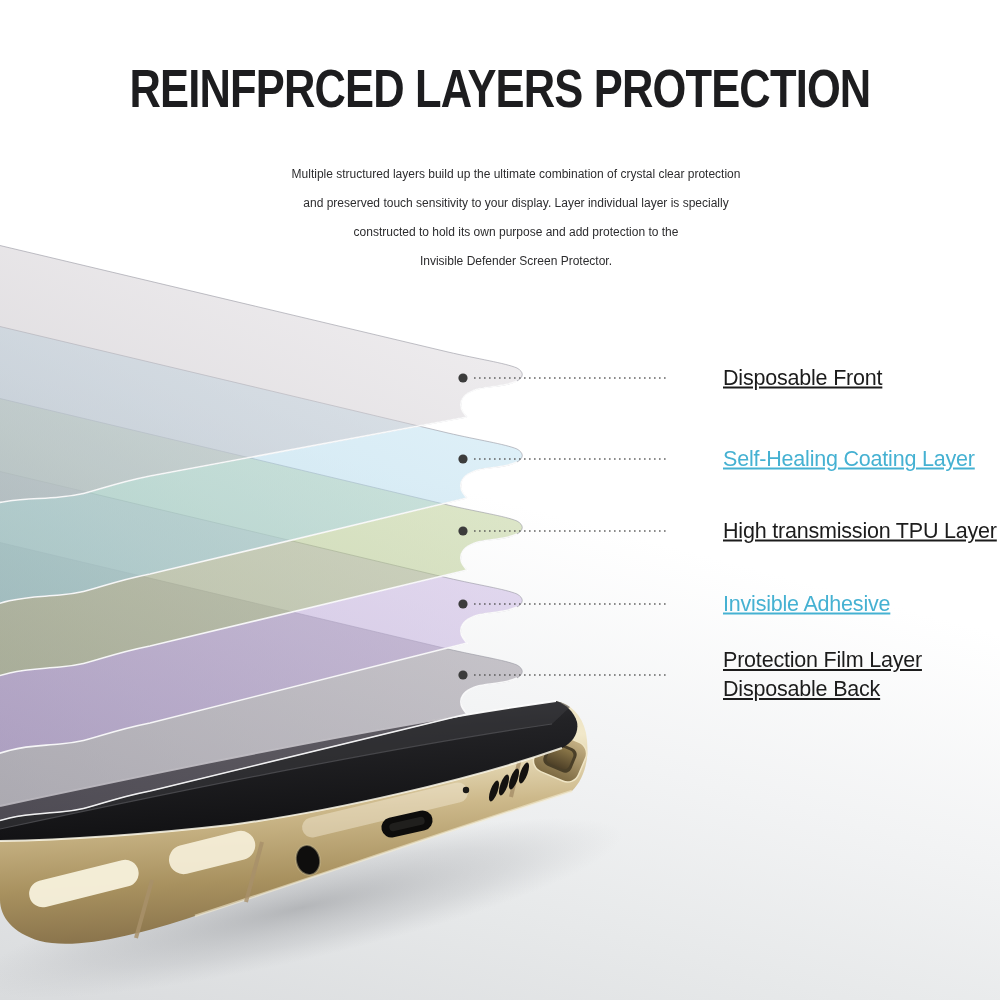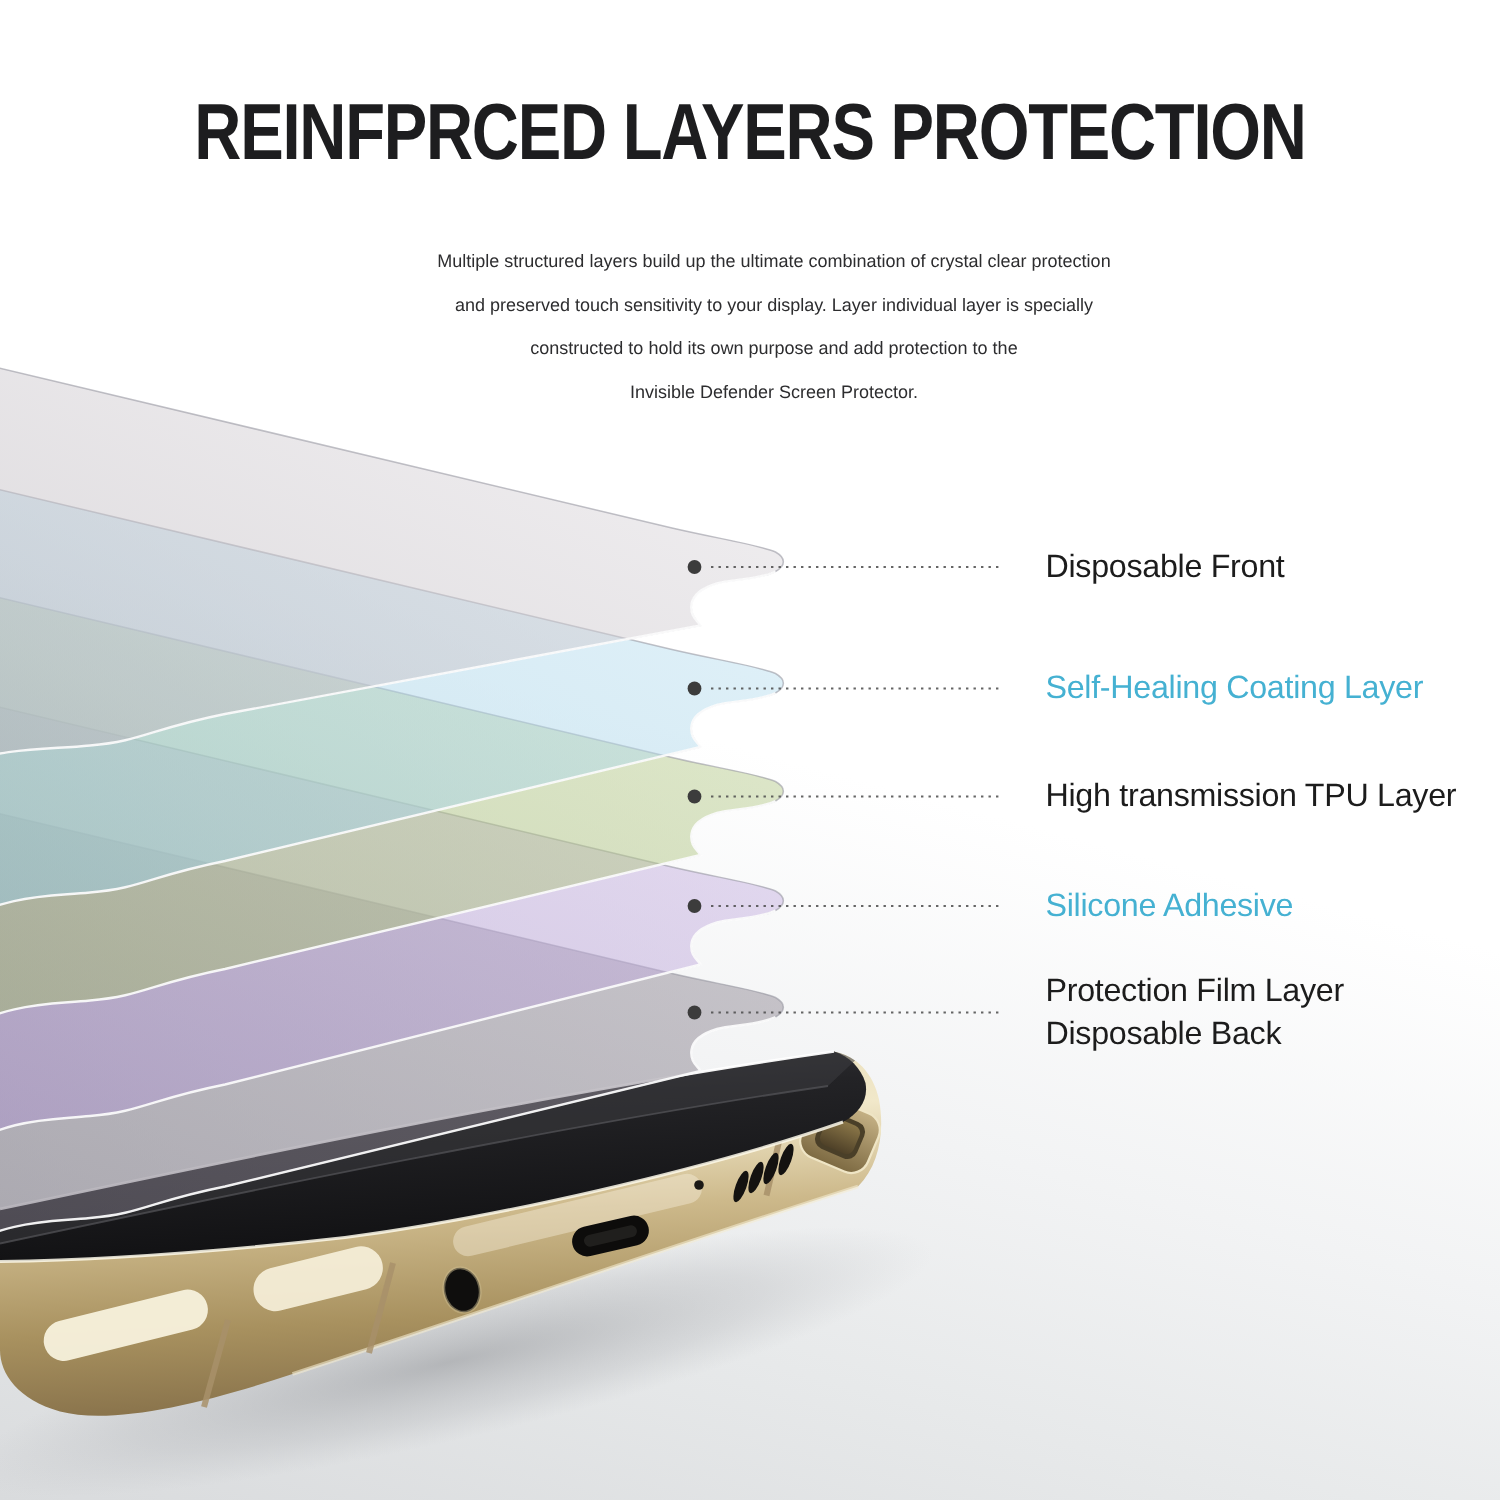--- a/index.html
+++ b/index.html
@@ -15,22 +15,22 @@
     transform:scaleX(0.82);transform-origin:50% 50%;white-space:nowrap;
   }
   .subtitle{
     margin:16px;position:absolute;top:144px;left:0;width:1000px;
     font-size:12px;line-height:29px;color:#2d2d2f;letter-spacing:0;
   }
   .subtitle span{display:block;}
   svg.art{position:absolute;top:0;left:0;}
   .callouts{position:absolute;top:0;left:0;width:1000px;height:1000px;pointer-events:none;}
   .callout{
-    position:absolute;left:697px;transform:translateY(-50%);
-    font-size:21.5px;line-height:29px;color:#1c1c1c;letter-spacing:-0.2px;white-space:nowrap;
+    position:absolute;left:723px;transform:translateY(-50%);
+    font-size:21.5px;line-height:29px;color:#1c1c1c;letter-spacing:-0.2px;white-space:nowrap;text-decoration:underline;
   }
   .callout span{display:block;}
   .callout--accent{color:#45b1d2;}
 </style>
 </head>
 <body>
 
 <div class="stage">
 
   <header>
@@ -179,21 +179,21 @@
     </div>
     <div class="callout" style="top:531px">
       <span>High transmission TPU Layer</span>
       <span></span>
     </div>
     <div class="callout callout--accent" style="top:459px">
       <span>Self-Healing Coating Layer</span>
       <span></span>
     </div>
     <div class="callout callout--accent" style="top:604px">
-      <span>Silicone Adhesive</span>
+      <span>Invisible Adhesive</span>
       <span></span>
     </div>
     <div class="callout" style="top:675px">
       <span>Protection Film Layer</span>
       <span>Disposable Back</span>
     </div>
   </div>
 
 </div>
 

